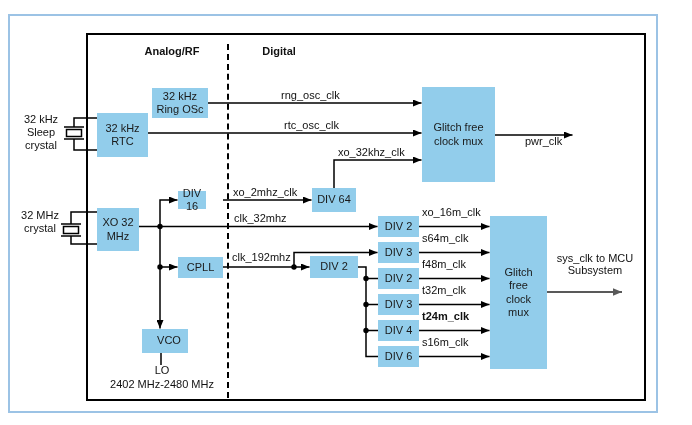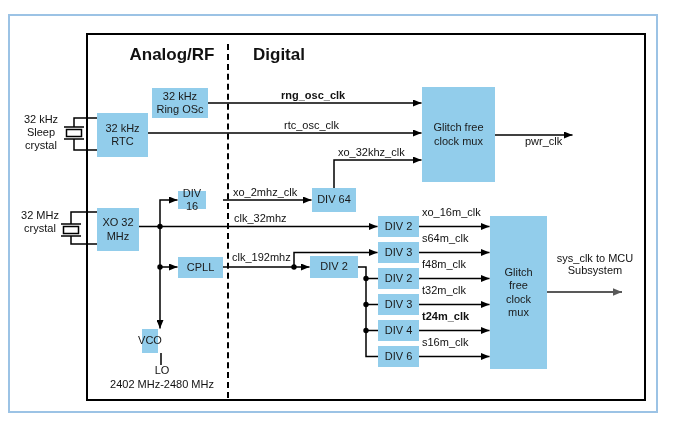--- a/index.html
+++ b/index.html
@@ -13,21 +13,21 @@
   }
   .inner-frame {
     position:absolute; left:86px; top:33px; width:556px; height:364px;
     border:2px solid #000;
   }
   .divider {
     position:absolute; left:227px; top:44px; height:354px; width:0;
     border-left:2px dashed #000;
   }
   .hdr {
-    position:absolute; font-weight:bold; font-size:17px; text-align:center;
+    position:absolute; font-weight:bold; font-size:11px; text-align:center;
     color:#111;
   }
   .block {
     position:absolute; background:#92CDEB; display:flex; align-items:center;
     justify-content:center; text-align:center; white-space:pre-line;
     font-size:11px; line-height:1.22; color:#1a1a1a;
   }
   .sig {
     position:absolute; font-size:11px; white-space:nowrap; color:#111;
   }
@@ -122,37 +122,37 @@
 
   <div class="block" style="left:152px; top:88px; width:56px; height:30px;">32 kHz
 Ring OSc</div>
   <div class="block" style="left:97px; top:113px; width:51px; height:44px;">32 kHz
 RTC</div>
   <div class="block" style="left:97px; top:208px; width:42px; height:43px;">XO 32
 MHz</div>
   <div class="block" style="left:178px; top:191px; width:28px; height:18px;">DIV 16</div>
   <div class="block" style="left:312px; top:188px; width:44px; height:24px;">DIV 64</div>
   <div class="block" style="left:178px; top:257px; width:45px; height:21px;">CPLL</div>
-  <div class="block" style="left:142px; top:329px; width:16px; height:24px;">VCO</div>
+  <div class="block" style="left:142px; top:329px; width:38px; height:24px;padding-left:8px;">VCO</div>
   <div class="block" style="left:310px; top:256px; width:48px; height:22px;">DIV 2</div>
   <div class="block" style="left:422px; top:87px; width:73px; height:95px;">Glitch free
 clock mux</div>
   <div class="block" style="left:490px; top:216px; width:57px; height:153px;">Glitch
 free
 clock
 mux</div>
 
   <div class="block" style="left:378px; top:216px; width:41px; height:21px;">DIV 2</div>
   <div class="block" style="left:378px; top:242px; width:41px; height:21px;">DIV 3</div>
   <div class="block" style="left:378px; top:268px; width:41px; height:21px;">DIV 2</div>
   <div class="block" style="left:378px; top:294px; width:41px; height:21px;">DIV 3</div>
   <div class="block" style="left:378px; top:320px; width:41px; height:21px;">DIV 4</div>
   <div class="block" style="left:378px; top:346px; width:41px; height:21px;">DIV 6</div>
 
-  <div class="sig" style="left:281px; top:89px;font-weight:bold;">rng_osc_clk</div>
+  <div class="sig" style="left:281px; top:89px;">rng_osc_clk</div>
   <div class="sig" style="left:284px; top:119px;">rtc_osc_clk</div>
   <div class="sig" style="left:338px; top:146px;">xo_32khz_clk</div>
   <div class="sig" style="left:233px; top:186px;">xo_2mhz_clk</div>
   <div class="sig" style="left:234px; top:212px;">clk_32mhz</div>
   <div class="sig" style="left:232px; top:251px;">clk_192mhz</div>
   <div class="sig" style="left:507px; top:135px;padding-left:18px;">pwr_clk</div>
 
   <div class="sig" style="left:422px; top:206px;">xo_16m_clk</div>
   <div class="sig" style="left:422px; top:232px;">s64m_clk</div>
   <div class="sig" style="left:422px; top:258px;">f48m_clk</div>

